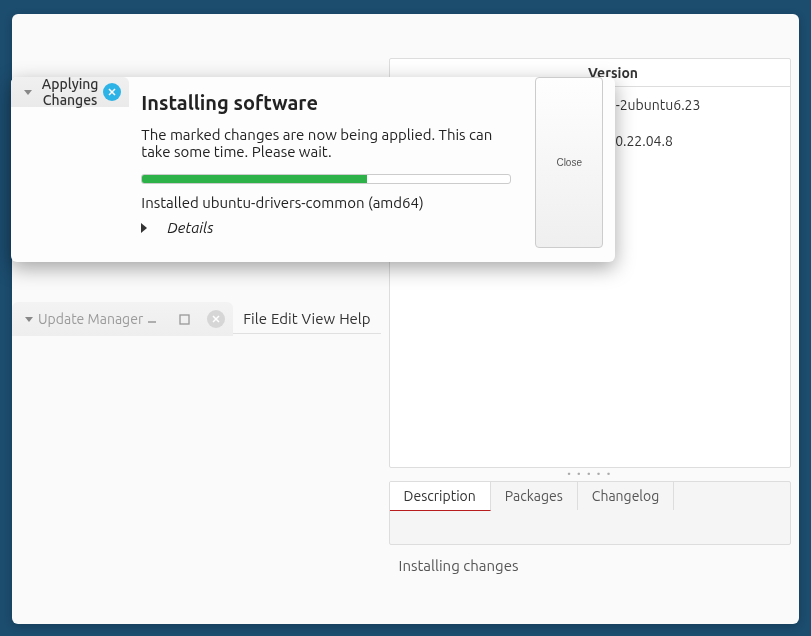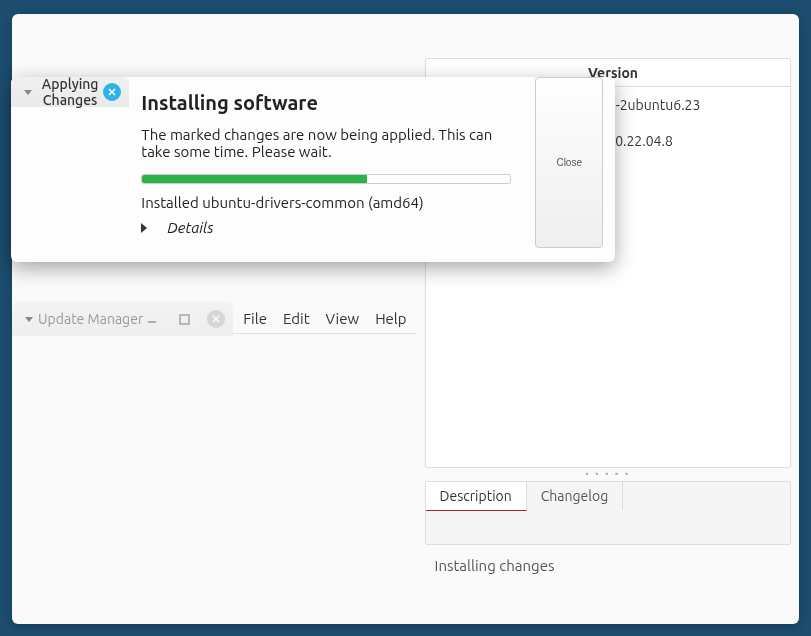--- a/index.html
+++ b/index.html
@@ -35,21 +35,21 @@
 }
 .titlebar .title { flex: 1; text-align: center; font-weight: 400; color: #9a9a9a;}
 .titlebar .wincontrols { display: flex; gap: 14px; align-items: center; margin-left: auto;}
 .iconbtn { width:18px; height:18px; display:flex; align-items:center; justify-content:center; color:#9a9a9a; cursor:pointer;}
 .iconbtn.circle { background:#d6d6d6; border-radius:50%; color:#fff;}
 .chev-down { width:0; height:0; border-left:4px solid transparent; border-right:4px solid transparent; border-top:5px solid #888;}
 .menubar {
   height: 30px;
   display: flex;
   align-items: center;
-  gap: 16px;
+  gap: 4px;
   padding: 0 10px;
   font-size: 15px;
   color: #333;
   border-bottom: 1px solid #e0e0e0;
 }
 .menubar .item { cursor:pointer; }
 .content-area {
   flex:1;
   padding: 8px;
   display:flex;
@@ -201,20 +201,21 @@
         <div class="col-ver">dfsg-2ubuntu6.23</div>
       </div>
       <div class="list-row">
         <div class="col col-name"></div>
         <div class="col-ver">2.2~0.22.04.8</div>
       </div>
     </div>
     <div class="dots">• • • • •</div>
     <div class="tabs">
       <div class="tab active">Description</div>
+      <div class="tab">Packages</div>
       <div class="tab">Changelog</div>
     </div>
     <div class="statusbar">Installing changes</div>
   </div>
 </div>
 
 <div class="dialog">
   <div class="dlg-title">
     <div class="iconbtn">
         <div class="chev-down"></div>

